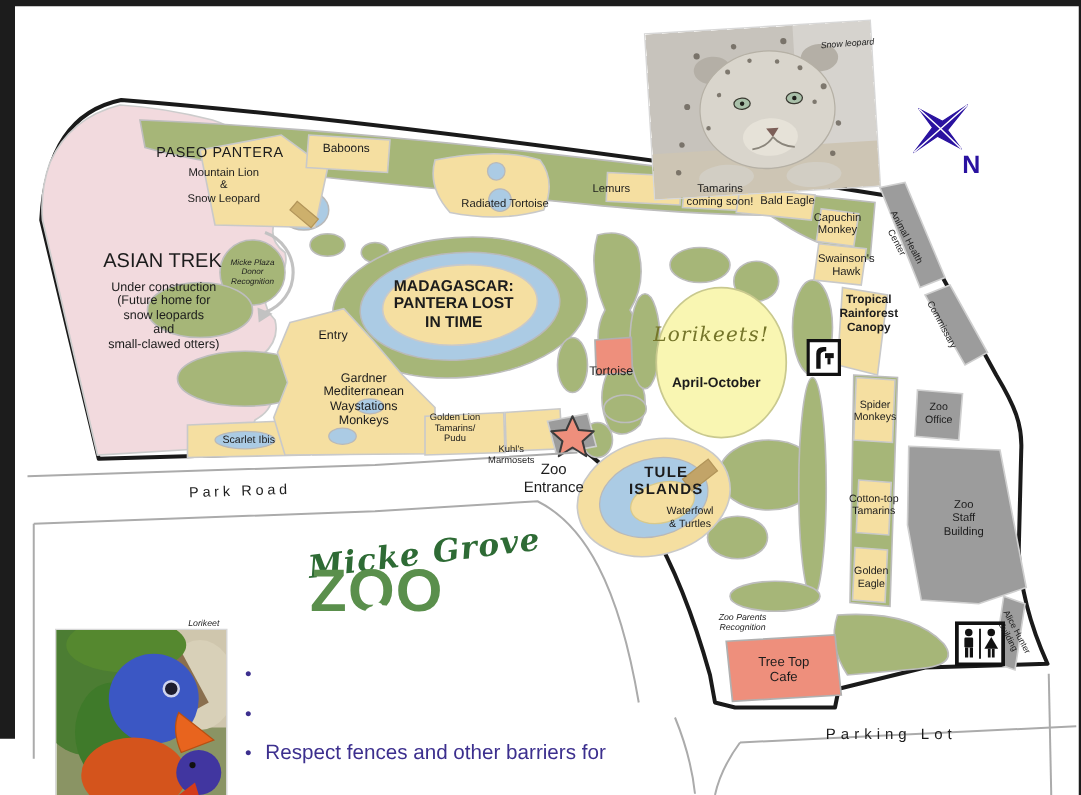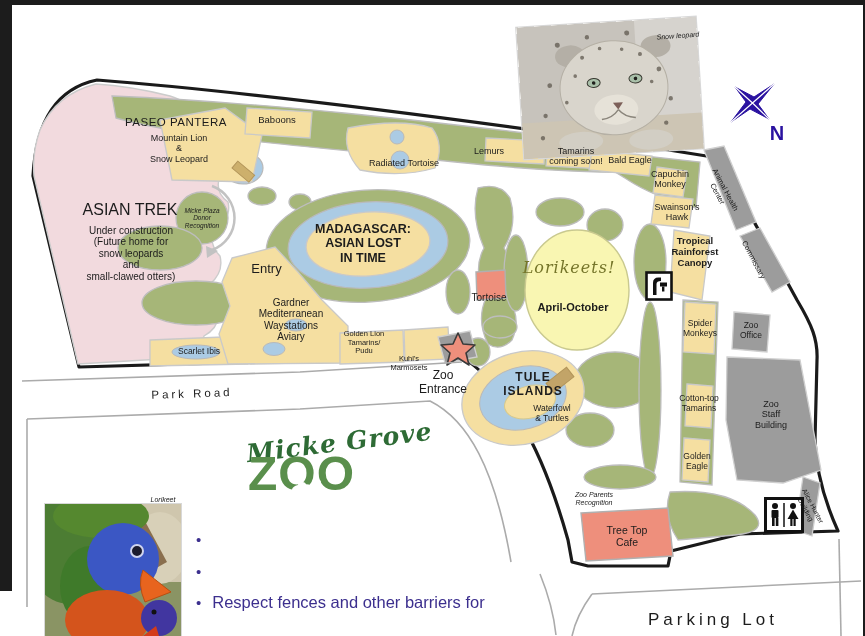--- a/index.html
+++ b/index.html
@@ -291,45 +291,45 @@
       <div class="map-label" style="left: 130px; top: 210px; font-size: 16px; transform: translate(-50%, -50%);">ASIAN TREK</div>
       <div class="map-label" style="left: 131px; top: 253px; font-size: 10px; transform: translate(-50%, -50%);">Under construction
 (Future home for
 snow leopards
 and
 small-clawed otters)</div>
       <div class="map-label" style="left: 202px; top: 218px; font-size: 6.5px; font-style: italic; transform: translate(-50%, -50%);">Micke Plaza
 Donor
 Recognition</div>
       <div class="map-label" style="left: 363px; top: 243px; font-size: 12.5px; font-weight: 600; transform: translate(-50%, -50%);">MADAGASCAR:
-ASIAN LOST
+PANTERA LOST
 IN TIME</div>
       <div class="map-label" style="left: 388px; top: 163px; font-size: 9px; transform: translate(-50%, -50%); margin-left: 16px;">Radiated Tortoise</div>
       <div class="map-label" style="left: 489px; top: 151px; font-size: 9px; transform: translate(-50%, -50%);">Lemurs</div>
       <div class="map-label" style="left: 576px; top: 156px; font-size: 9px; transform: translate(-50%, -50%);">Tamarins
 coming soon!</div>
       <div class="map-label" style="left: 630px; top: 160px; font-size: 9px; transform: translate(-50%, -50%);">Bald Eagle</div>
       <div class="map-label" style="left: 670px; top: 179px; font-size: 9px; transform: translate(-50%, -50%);">Capuchin
 Monkey</div>
       <div class="map-label" style="left: 677px; top: 212px; font-size: 9px; transform: translate(-50%, -50%);">Swainson's
 Hawk</div>
       <div class="map-label" style="left: 695px; top: 252px; font-size: 9.5px; font-weight: 700; transform: translate(-50%, -50%);">Tropical
 Rainforest
 Canopy</div>
       <div class="map-label" style="left: 721px; top: 192px; font-size: 7.5px; transform: translate(-50%, -50%) rotate(62deg);">Animal Health
 Center</div>
       <div class="map-label" style="left: 753px; top: 260px; font-size: 7.5px; transform: translate(-50%, -50%) rotate(62deg);">Commissary</div>
       <div class="map-label" style="left: 569px; top: 268px; font-size: 16px; font-style: italic; font-family: &quot;DejaVu Serif&quot;, serif; color: rgb(117, 117, 42); letter-spacing: 1px; transform: translate(-50%, -50%);">Lorikeets!</div>
       <div class="map-label" style="left: 573px; top: 291px; font-size: 11px; font-weight: 600; transform: translate(-50%, -50%); margin-top: 16px;">April-October</div>
       <div class="map-label" style="left: 489px; top: 298px; font-size: 10px; transform: translate(-50%, -50%);">Tortoise</div>
-      <div class="map-label" style="left: 258px; top: 269px; font-size: 13px; transform: translate(-50%, -50%); padding-left: 17px;">Entry</div>
+      <div class="map-label" style="left: 258px; top: 269px; font-size: 10px; transform: translate(-50%, -50%); padding-left: 17px;">Entry</div>
       <div class="map-label" style="left: 291px; top: 320px; font-size: 10px; transform: translate(-50%, -50%);">Gardner
 Mediterranean
 Waystations
-Aviary</div>
+Monkeys</div>
       <div class="map-label" style="left: 199px; top: 352px; font-size: 8.5px; transform: translate(-50%, -50%);">Scarlet Ibis</div>
       <div class="map-label" style="left: 364px; top: 343px; font-size: 7.5px; transform: translate(-50%, -50%);">Golden Lion
 Tamarins/
 Pudu</div>
       <div class="map-label" style="left: 409px; top: 364px; font-size: 7.5px; transform: translate(-50%, -50%);">Kuhl's
 Marmosets</div>
       <div class="map-label" style="left: 443px; top: 383px; font-size: 12px; transform: translate(-50%, -50%);">Zoo
 Entrance</div>
       <div class="map-label" style="left: 533px; top: 385px; font-size: 12px; font-weight: 600; letter-spacing: 1px; transform: translate(-50%, -50%);">TULE
 ISLANDS</div>
@@ -346,21 +346,21 @@
 Building</div>
       <div class="map-label" style="left: 697px; top: 462px; font-size: 8.5px; transform: translate(-50%, -50%);">Golden
 Eagle</div>
       <div class="map-label" style="left: 809px; top: 508px; font-size: 7px; transform: translate(-50%, -50%) rotate(62deg);">Alice Hunter
 Building</div>
       <div class="map-label" style="left: 594px; top: 499px; font-size: 7px; font-style: italic; transform: translate(-50%, -50%);">Zoo Parents
 Recognition</div>
       <div class="map-label" style="left: 627px; top: 537px; font-size: 10.5px; transform: translate(-50%, -50%);">Tree Top
 Cafe</div>
       <div class="map-label" style="left: 192px; top: 394px; font-size: 11.5px; letter-spacing: 3px; transform: translate(-50%, -50%) rotate(-2deg);">Park Road</div>
-      <div class="map-label" style="left: 713px; top: 620px; font-size: 17px; letter-spacing: 4px; transform: translate(-50%, -50%); text-align: center;">Parking Lot</div>
+      <div class="map-label" style="left: 713px; top: 588px; font-size: 12px; letter-spacing: 4px; transform: translate(-50%, -50%); text-align: center;">Parking Lot</div>
       <div class="map-label" style="left: 678px; top: 36px; font-size: 7px; font-style: italic; transform: translate(-50%, -50%) rotate(-4deg);">Snow leopard</div>
       <div class="map-label" style="left: 163px; top: 500px; font-size: 7px; font-style: italic; transform: translate(-50%, -50%);">Lorikeet</div>
     </div>
 
   <div class="legend">
     <div id="bullet-list">
         <div class="bullet-row">
           <span class="bullet-dot">•</span>
         </div>
         <div class="bullet-row">

